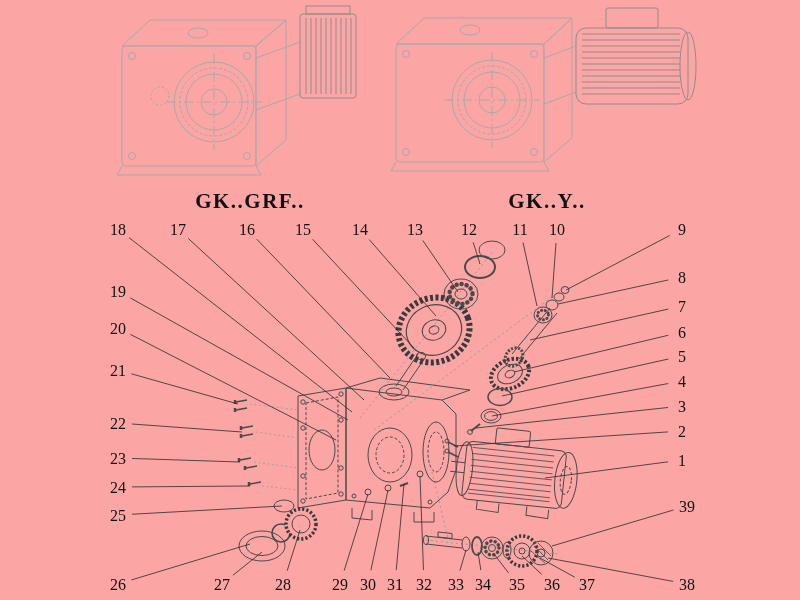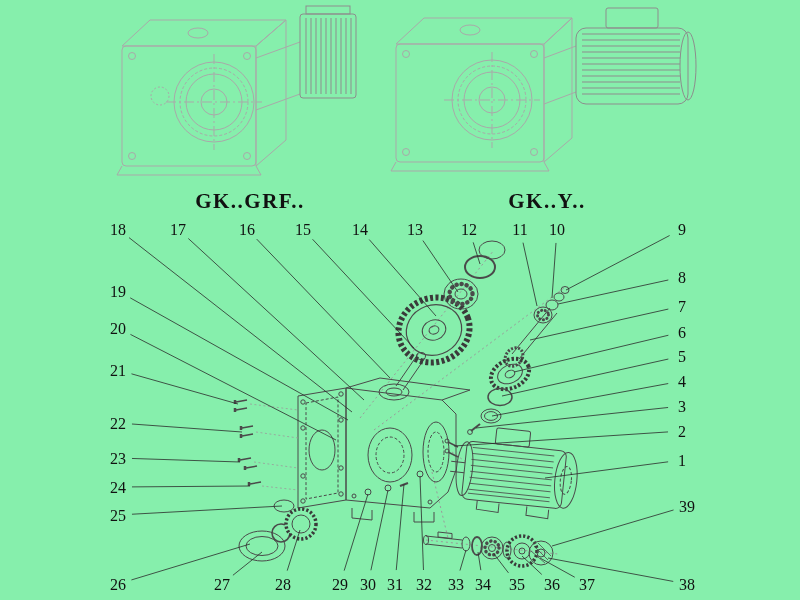--- a/index.html
+++ b/index.html
@@ -1,16 +1,16 @@
 <!DOCTYPE html>
 <html><head>
 <meta charset="utf-8">
 <style>
   html,body{margin:0;padding:0;background:#fff;}
-  .canvas{position:relative;width:800px;height:600px;background:#86efac;overflow:hidden;
+  .canvas{position:relative;width:800px;height:600px;background:#fca5a5;overflow:hidden;
           font-family:"Liberation Serif", serif;}
   svg{display:block;}
   .model{font-family:"Liberation Serif", serif;font-weight:bold;font-size:21px;fill:#111;
          text-anchor:middle;letter-spacing:1.5px;}
   .plabel{font-family:"Liberation Serif", serif;font-size:16px;fill:#111;text-anchor:middle;}
   .leader{stroke:#2b2b2b;stroke-width:0.8;fill:none;}
 </style>
 </head>
 <body>
 

